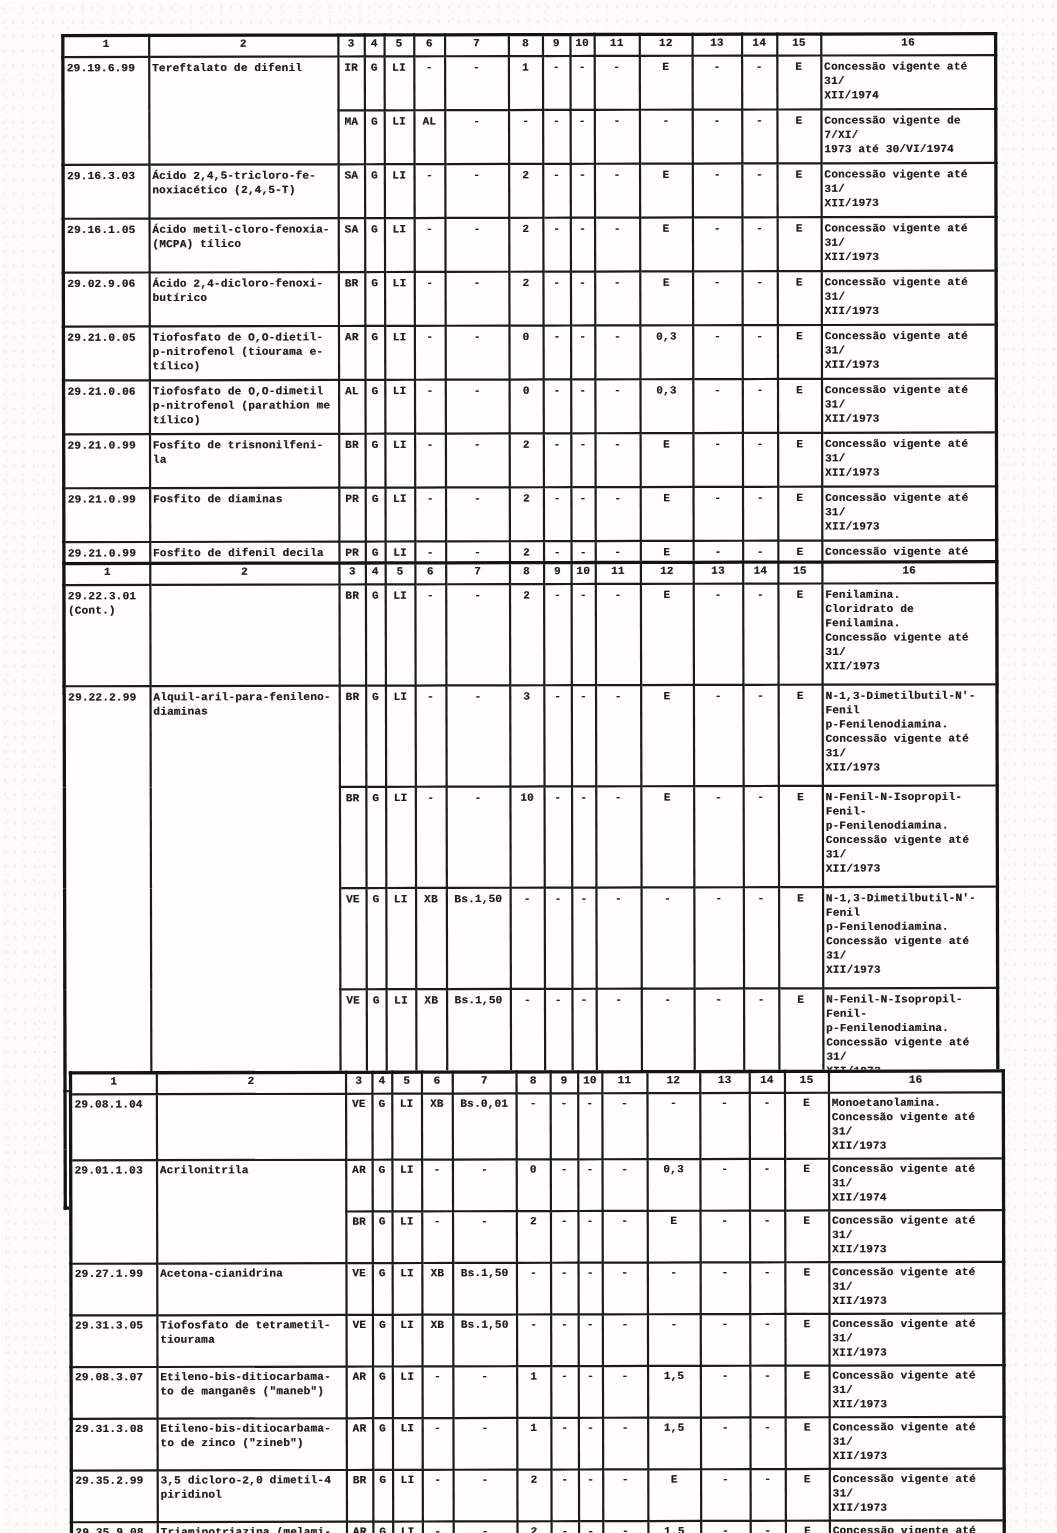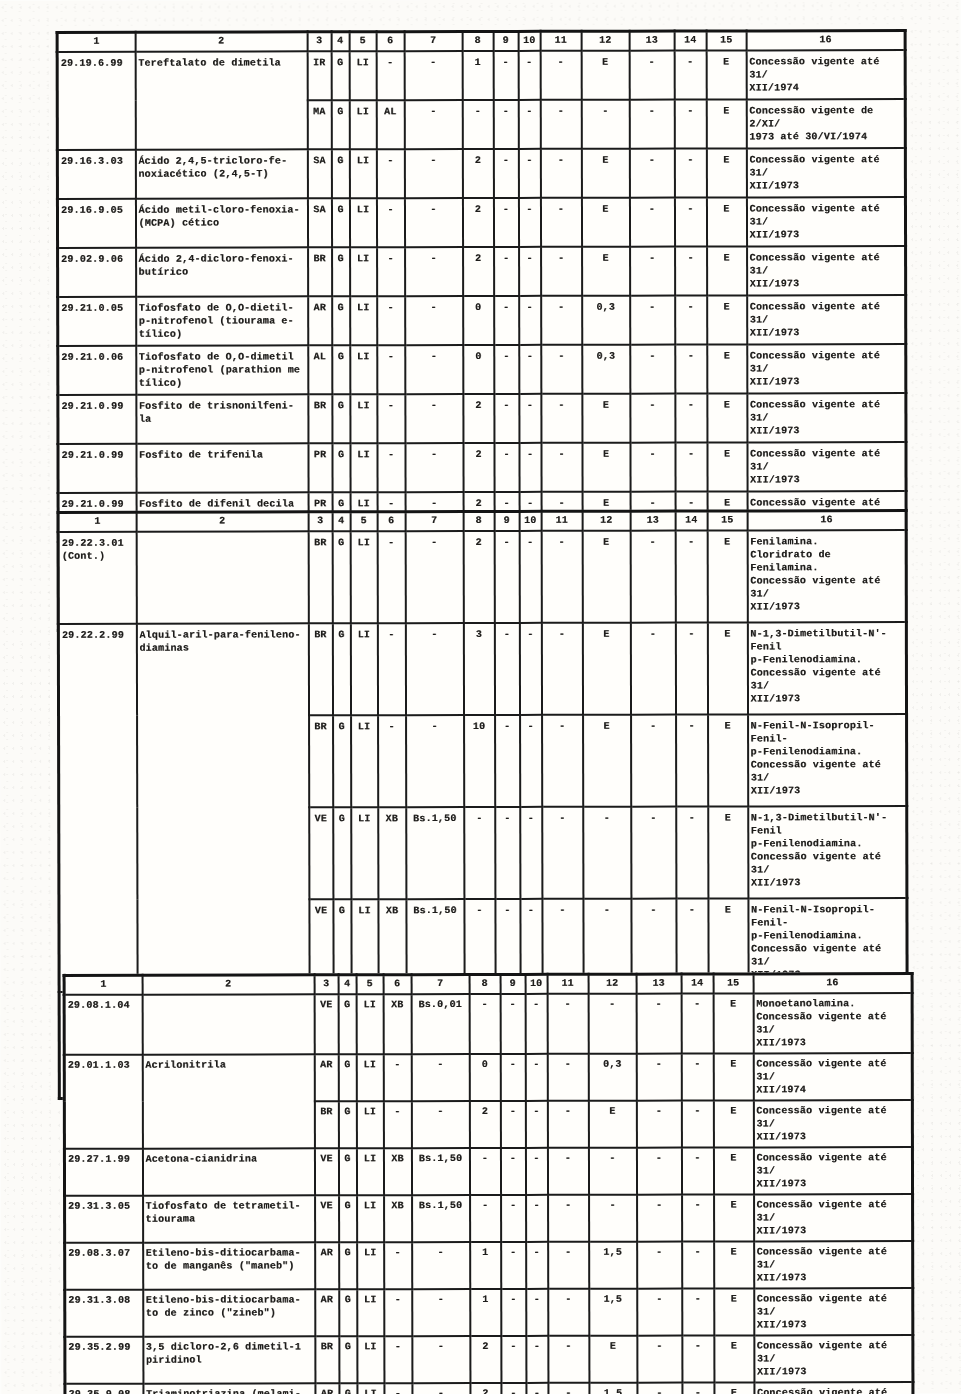--- a/index.html
+++ b/index.html
@@ -83,21 +83,21 @@
             <th>12</th>
             <th>13</th>
             <th>14</th>
             <th>15</th>
             <th>16</th>
           </tr>
         </thead>
         <tbody>
           <tr>
             <td class="id-cell" rowspan="2">29.19.6.99</td>
-            <td class="desc-cell" rowspan="2">Tereftalato de dimetila</td>
+            <td class="desc-cell" rowspan="2">Tereftalato de difenil</td>
             <td class="value-cell">IR</td>
             <td class="value-cell">G</td>
             <td class="value-cell">LI</td>
             <td class="value-cell">-</td>
             <td class="value-cell">-</td>
             <td class="value-cell">1</td>
             <td class="value-cell">-</td>
             <td class="value-cell">-</td>
             <td class="value-cell">-</td>
             <td class="value-cell">E</td>
@@ -114,21 +114,21 @@
             <td class="value-cell">AL</td>
             <td class="value-cell">-</td>
             <td class="value-cell">-</td>
             <td class="value-cell">-</td>
             <td class="value-cell">-</td>
             <td class="value-cell">-</td>
             <td class="value-cell">-</td>
             <td class="value-cell">-</td>
             <td class="value-cell">-</td>
             <td class="value-cell">E</td>
-            <td class="notes-cell">Concessão vigente de 2/XI/
+            <td class="notes-cell">Concessão vigente de 7/XI/
 1973 até 30/VI/1974</td>
           </tr>
           <tr>
             <td class="id-cell">29.16.3.03</td>
             <td class="desc-cell">Ácido 2,4,5-tricloro-fe-
 noxiacético (2,4,5-T)</td>
             <td class="value-cell">SA</td>
             <td class="value-cell">G</td>
             <td class="value-cell">LI</td>
             <td class="value-cell">-</td>
@@ -138,23 +138,23 @@
             <td class="value-cell">-</td>
             <td class="value-cell">-</td>
             <td class="value-cell">E</td>
             <td class="value-cell">-</td>
             <td class="value-cell">-</td>
             <td class="value-cell">E</td>
             <td class="notes-cell">Concessão vigente até 31/
 XII/1973</td>
           </tr>
           <tr>
-            <td class="id-cell">29.16.9.05</td>
+            <td class="id-cell">29.16.1.05</td>
             <td class="desc-cell">Ácido metil-cloro-fenoxia-
-(MCPA)            cético</td>
+(MCPA)            tílico</td>
             <td class="value-cell">SA</td>
             <td class="value-cell">G</td>
             <td class="value-cell">LI</td>
             <td class="value-cell">-</td>
             <td class="value-cell">-</td>
             <td class="value-cell">2</td>
             <td class="value-cell">-</td>
             <td class="value-cell">-</td>
             <td class="value-cell">-</td>
             <td class="value-cell">E</td>
@@ -241,21 +241,21 @@
             <td class="value-cell">-</td>
             <td class="value-cell">E</td>
             <td class="value-cell">-</td>
             <td class="value-cell">-</td>
             <td class="value-cell">E</td>
             <td class="notes-cell">Concessão vigente até 31/
 XII/1973</td>
           </tr>
           <tr>
             <td class="id-cell">29.21.0.99</td>
-            <td class="desc-cell">Fosfito de trifenila</td>
+            <td class="desc-cell">Fosfito de diaminas</td>
             <td class="value-cell">PR</td>
             <td class="value-cell">G</td>
             <td class="value-cell">LI</td>
             <td class="value-cell">-</td>
             <td class="value-cell">-</td>
             <td class="value-cell">2</td>
             <td class="value-cell">-</td>
             <td class="value-cell">-</td>
             <td class="value-cell">-</td>
             <td class="value-cell">E</td>
@@ -661,21 +661,21 @@
             <td class="value-cell">-</td>
             <td class="value-cell">1,5</td>
             <td class="value-cell">-</td>
             <td class="value-cell">-</td>
             <td class="value-cell">E</td>
             <td class="notes-cell">Concessão vigente até 31/
 XII/1973</td>
           </tr>
           <tr>
             <td class="id-cell">29.35.2.99</td>
-            <td class="desc-cell">3,5 dicloro-2,6 dimetil-1
+            <td class="desc-cell">3,5 dicloro-2,0 dimetil-4
 piridinol</td>
             <td class="value-cell">BR</td>
             <td class="value-cell">G</td>
             <td class="value-cell">LI</td>
             <td class="value-cell">-</td>
             <td class="value-cell">-</td>
             <td class="value-cell">2</td>
             <td class="value-cell">-</td>
             <td class="value-cell">-</td>
             <td class="value-cell">-</td>

